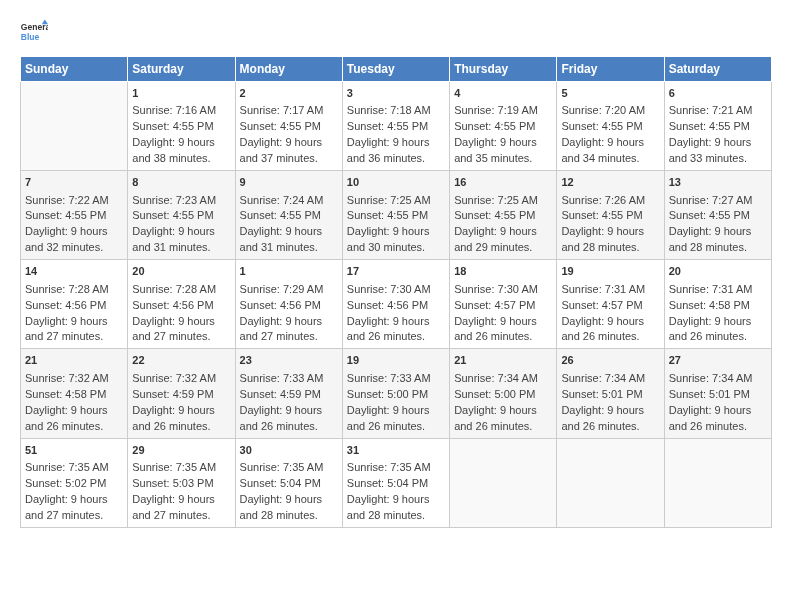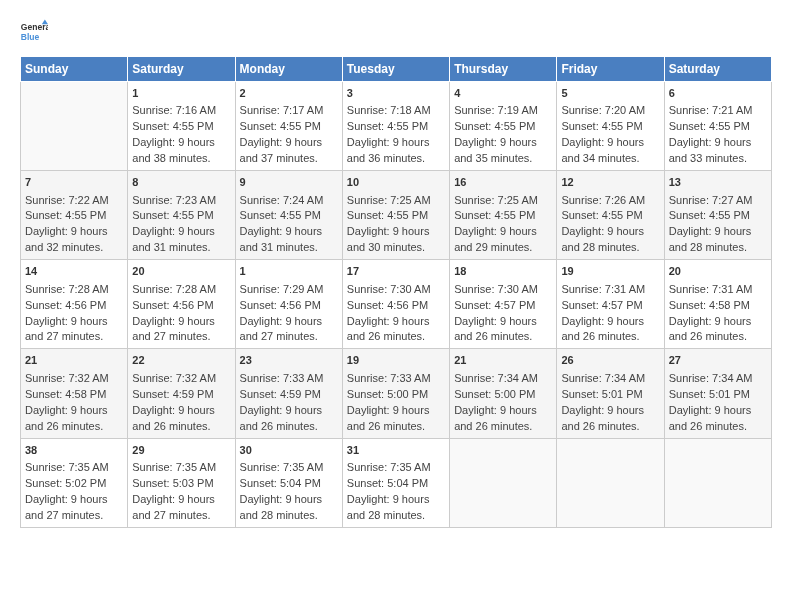--- a/index.html
+++ b/index.html
@@ -230,21 +230,21 @@
             <span class="day-num">26</span>
             <div class="day-info">Sunrise: 7:34 AM<br>Sunset: 5:01 PM<br>Daylight: 9 hours and 26 minutes.</div>
           </td>
           <td>
             <span class="day-num">27</span>
             <div class="day-info">Sunrise: 7:34 AM<br>Sunset: 5:01 PM<br>Daylight: 9 hours and 26 minutes.</div>
           </td>
         </tr>
         <tr>
           <td>
-            <span class="day-num">38</span>
+            <span class="day-num">51</span>
             <div class="day-info">Sunrise: 7:35 AM<br>Sunset: 5:02 PM<br>Daylight: 9 hours and 27 minutes.</div>
           </td>
           <td>
             <span class="day-num">29</span>
             <div class="day-info">Sunrise: 7:35 AM<br>Sunset: 5:03 PM<br>Daylight: 9 hours and 27 minutes.</div>
           </td>
           <td>
             <span class="day-num">30</span>
             <div class="day-info">Sunrise: 7:35 AM<br>Sunset: 5:04 PM<br>Daylight: 9 hours and 28 minutes.</div>
           </td>

